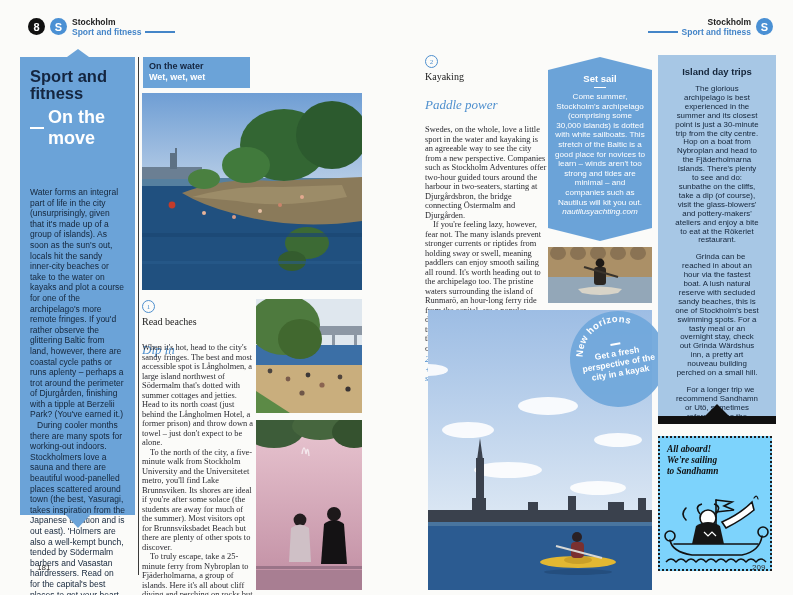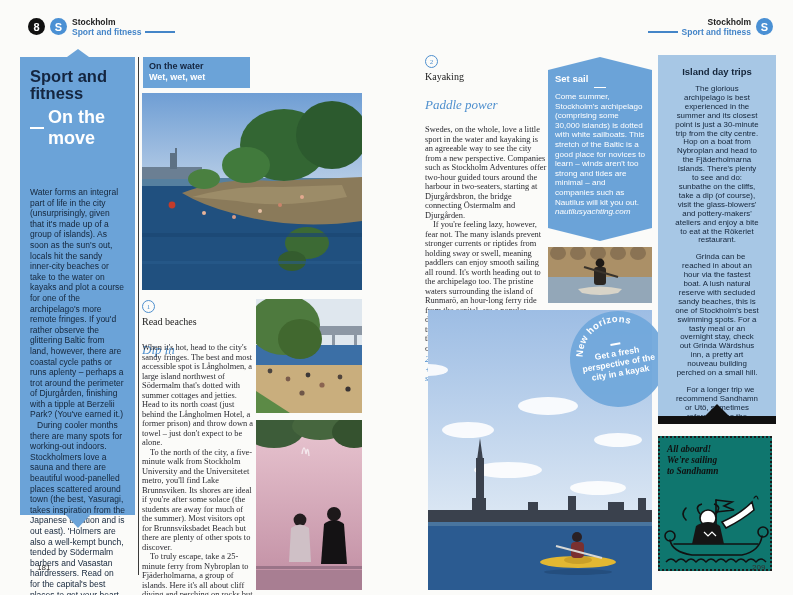--- a/index.html
+++ b/index.html
@@ -58,21 +58,21 @@
   .kayak-col{left:425px;top:55px;width:123px;}
   .kayak-body{margin-top:12px;}
   .addr{font-family:"Liberation Serif",serif;font-style:italic;color:#4e8fce;font-size:8.4px;line-height:9.6px;margin-top:2px;}
 
   
   svg.photo{position:absolute;display:block;}
 
   
   .set-sail{left:548px;top:57px;width:104px;height:184px;background:#6ba3d8;box-sizing:border-box;
             clip-path:polygon(50% 0,100% 7%,100% 93%,50% 100%,0 93%,0 7%);
-            color:#fff;padding:17px 7px;font-size:8.1px;line-height:9.6px;}
+            color:#fff;text-align:center;padding:17px 7px;font-size:8.1px;line-height:9.6px;}
   .set-sail .t{font-weight:bold;font-size:9.5px;}
   .set-sail .dash{width:12px;height:1.5px;background:#fff;margin:3px auto 4px;}
   .set-sail .url{font-style:italic;}
 
   
   .badge{left:570px;top:311px;width:96px;height:96px;border-radius:50%;
          background:rgba(113,168,219,0.95);color:#fff;transform:rotate(-10deg);}
   .badge svg{position:absolute;left:0;top:0;}
   .badge .bdash{position:absolute;top:32px;left:50%;width:10px;height:1.5px;background:#fff;margin-left:-5px;}
   .badge .btext{position:absolute;top:37px;left:10px;width:76px;text-align:center;
@@ -83,21 +83,21 @@
           padding:11px 9px;overflow:hidden;text-align:center;}
   .island .t{font-weight:bold;font-size:9.5px;color:#14253a;margin-bottom:8px;}
   .island .bodytxt{font-size:7.9px;line-height:8.9px;color:#14253a;}
   .island .bodytxt p{margin:8px;}
   .island .bodytxt p.ind{text-indent:7px;}
   .island-bar{left:658px;top:416px;width:118px;height:8px;background:#101010;}
   .island-bar .peak{position:absolute;left:50%;top:-12px;margin-left:-12px;width:0;height:0;
     border-left:12px solid transparent;border-right:12px solid transparent;border-bottom:12px solid #101010;}
 
   
-  .postcard{left:658px;top:436px;width:114px;height:135px;border:2px dotted #1c1c1c;box-sizing:border-box;padding:6px 7px;background:#0f766e;}
+  .postcard{left:658px;top:436px;width:114px;height:135px;border:2px dotted #1c1c1c;box-sizing:border-box;padding:6px 7px;background:#7dd3fc;}
   .postcard .line{font-family:"Liberation Serif",serif;font-weight:bold;font-style:italic;
                   font-size:9.3px;line-height:11px;color:#101010;}
   .postcard svg{position:absolute;left:2px;bottom:1px;}
 
   .pageno{font-size:8px;color:#333;}
   .pn-left{left:37px;top:563px;}
   .pn-right{left:752px;top:563px;}
 </style>
 </head>
 <body>

